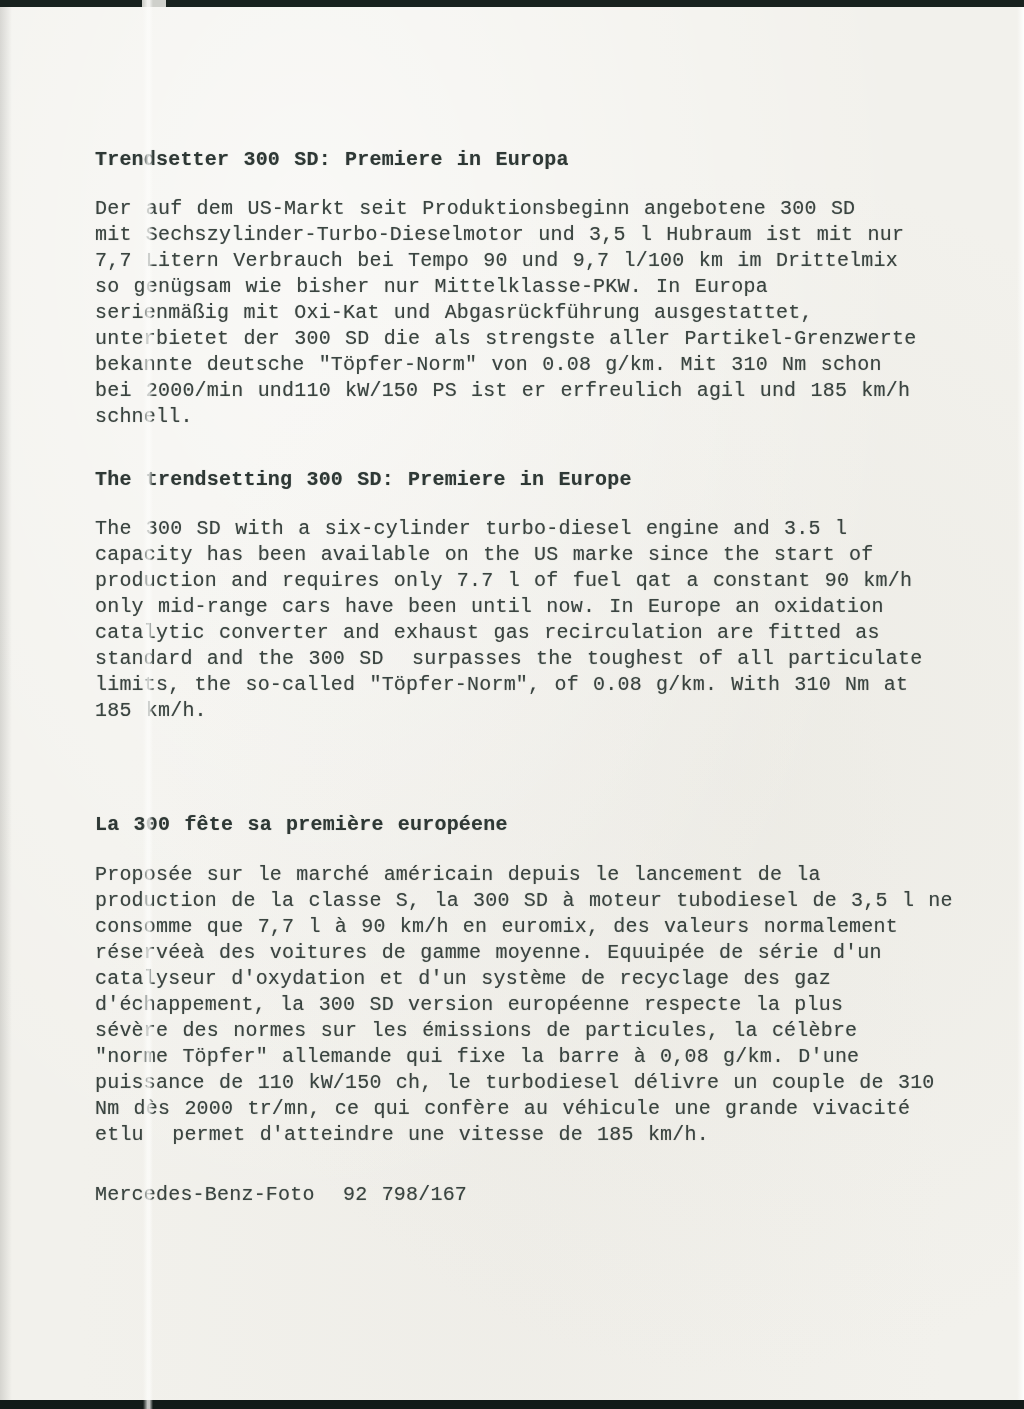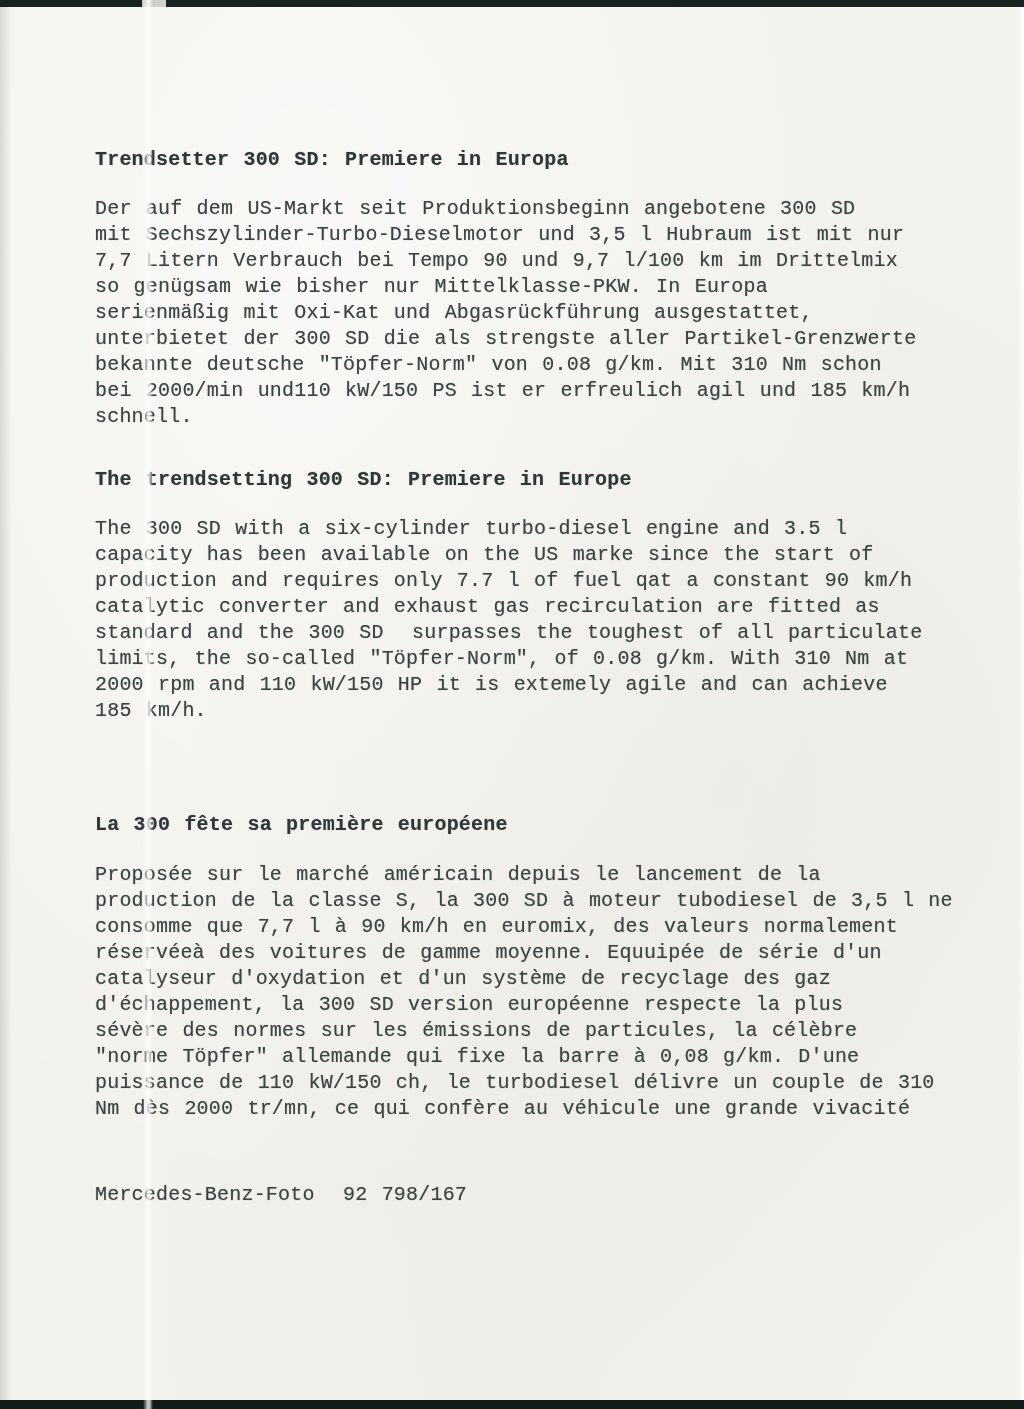--- a/index.html
+++ b/index.html
@@ -86,37 +86,38 @@
     <div class="line">bekannte deutsche "Töpfer-Norm" von 0.08 g/km. Mit 310 Nm schon</div>
     <div class="line">bei 2000/min und110 kW/150 PS ist er erfreulich agil und 185 km/h</div>
     <div class="line">schnell.</div>
   </div>
 
   <div class="block heading" style="top:467px">The trendsetting 300 SD: Premiere in Europe</div>
   <div class="block" style="top:516px">
     <div class="line">The 300 SD with a six-cylinder turbo-diesel engine and 3.5 l</div>
     <div class="line">capacity has been available on the US marke since the start of</div>
     <div class="line">production and requires only 7.7 l of fuel qat a constant 90 km/h</div>
+    <div class="line">only mid-range cars have been until now. In Europe an oxidation</div>
     <div class="line">catalytic converter and exhaust gas recirculation are fitted as</div>
     <div class="line">standard and the 300 SD  surpasses the toughest of all particulate</div>
     <div class="line">limits, the so-called "Töpfer-Norm", of 0.08 g/km. With 310 Nm at</div>
-    <div class="line">2000 rpm and 110 kW/150 HP it is extemely agile and can achieve</div>
     <div class="line">185 km/h.</div>
   </div>
 
   <div class="block heading" style="top:812px">La 300 fête sa première européene</div>
   <div class="block" style="top:862px">
     <div class="line">Proposée sur le marché américain depuis le lancement de la</div>
     <div class="line">production de la classe S, la 300 SD à moteur tubodiesel de 3,5 l ne</div>
     <div class="line">consomme que 7,7 l à 90 km/h en euromix, des valeurs normalement</div>
     <div class="line">réservéeà des voitures de gamme moyenne. Equuipée de série d'un</div>
     <div class="line">catalyseur d'oxydation et d'un système de recyclage des gaz</div>
     <div class="line">d'échappement, la 300 SD version européenne respecte la plus</div>
     <div class="line">sévère des normes sur les émissions de particules, la célèbre</div>
     <div class="line">"norme Töpfer" allemande qui fixe la barre à 0,08 g/km. D'une</div>
     <div class="line">puissance de 110 kW/150 ch, le turbodiesel délivre un couple de 310</div>
     <div class="line">Nm dès 2000 tr/mn, ce qui confère au véhicule une grande vivacité</div>
+    <div class="line">etlu  permet d'atteindre une vitesse de 185 km/h.</div>
   </div>
 
   <div class="block footer-line" style="top:1182px">Mercedes-Benz-Foto  92 798/167</div>
 
   <div class="scan-streak"></div>
 </div>
 
 </body></html>

